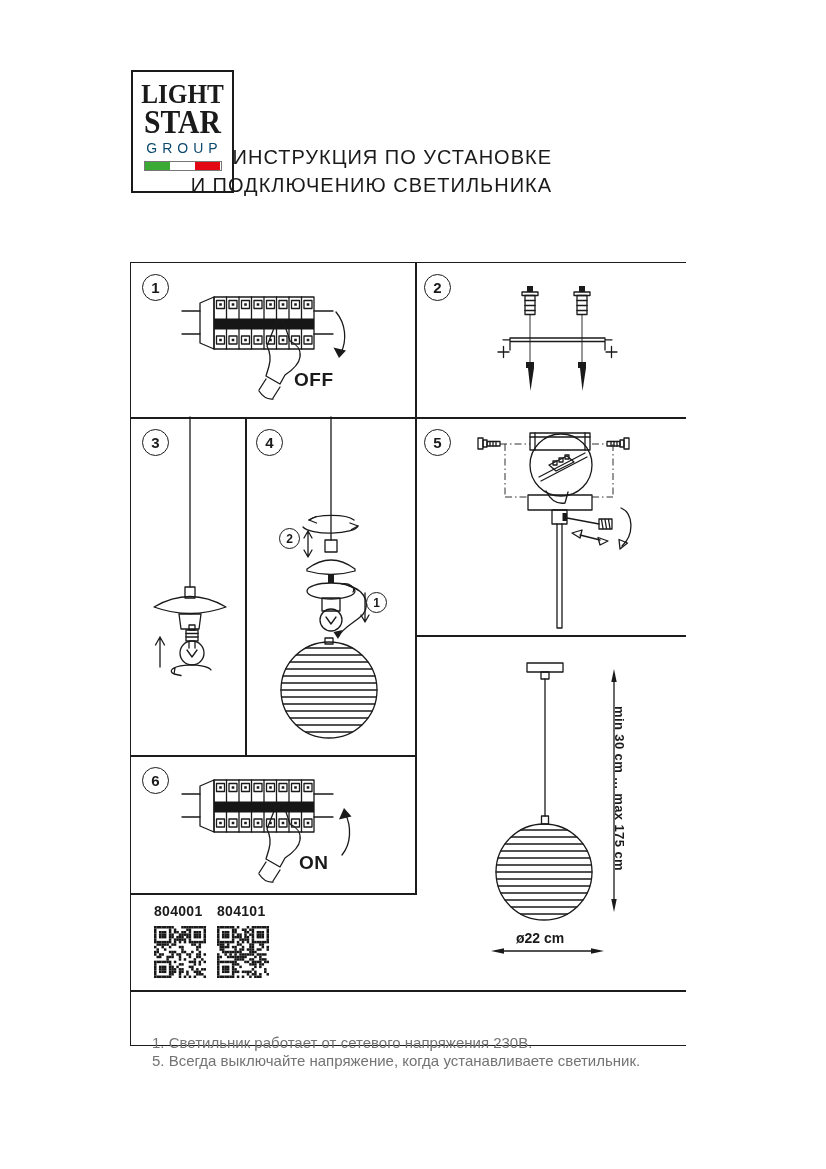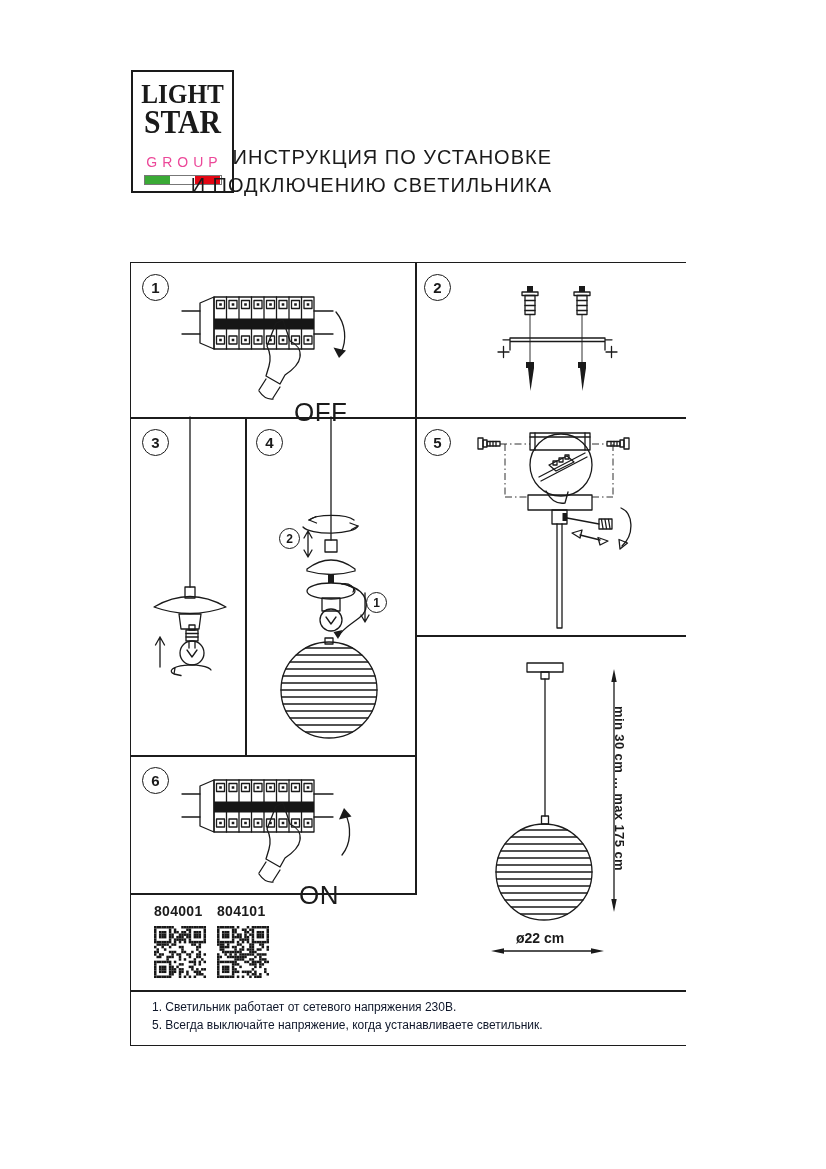--- a/index.html
+++ b/index.html
@@ -6,52 +6,52 @@
   .page{position:relative;width:686px;height:1169px;background:#fff;
         font-family:"Liberation Sans",sans-serif;color:#1a1a1a;overflow:hidden;}
 
   
   .logo{position:absolute;left:131px;top:70px;width:103px;height:123px;
         border:2px solid #1a1a1a;box-sizing:border-box;text-align:center;background:#fff;}
   .logo .l1{margin-top:9px;font-family:"Liberation Serif",serif;font-weight:bold;
             font-size:28px;line-height:26px;transform:scaleX(.9);}
   .logo .l2{font-family:"Liberation Serif",serif;font-weight:bold;font-size:33px;
             line-height:31px;transform:scaleX(.9);}
-  .logo .l3{font-size:14px;letter-spacing:5px;color:#ec4899;margin-top:16px;text-indent:4px;}
+  .logo .l3{font-size:14px;letter-spacing:5px;color:#0c4a6e;margin-top:2px;text-indent:4px;}
   .flag{width:78px;height:10px;margin:5px auto 0;display:flex;border:1px solid #777;box-sizing:border-box;}
   .flag span{flex:1;height:100%;}
 
   .series-block{position:absolute;right:134px;top:58px;text-align:right;
                 font-weight:bold;font-size:21px;line-height:30px;letter-spacing:.5px;}
   .instr-block{position:absolute;right:134px;top:143px;text-align:right;
                font-weight:normal;font-size:20px;line-height:28px;letter-spacing:1px;}
 
   
   .outer{position:absolute;left:130px;top:262px;width:562px;height:784px;
          border:1.8px solid #1c1c1c;box-sizing:border-box;}
   .gl{position:absolute;background:#1c1c1c;}
 
   
   .stepnum{position:absolute;width:27px;height:27px;border:1.6px solid #1a1a1a;border-radius:50%;
            display:flex;align-items:center;justify-content:center;
            font-weight:bold;font-size:15px;background:#fff;box-sizing:border-box;}
   .callout{position:absolute;width:21px;height:21px;border:1.4px solid #1a1a1a;border-radius:50%;
            display:flex;align-items:center;justify-content:center;
            font-weight:bold;font-size:12px;background:#fff;box-sizing:border-box;}
-  .switch-label{position:absolute;font-weight:normal;font-size:26px;letter-spacing:.5px;margin-top:28px;}
+  .switch-label{position:absolute;font-weight:bold;font-size:19px;letter-spacing:.5px;}
 
   .dim-v{position:absolute;left:612px;top:706px;writing-mode:vertical-rl;
          font-weight:bold;font-size:13px;letter-spacing:.4px;white-space:nowrap;}
   .dim-h{position:absolute;left:516px;top:930px;width:72px;
          font-weight:bold;font-size:14px;}
 
   .art{position:absolute;top:903px;font-weight:bold;font-size:14px;letter-spacing:.3px;}
   .qr{position:absolute;top:926px;width:52px;height:52px;}
 
-  .notes{position:absolute;left:152px;top:998px;font-size:12px;line-height:18px;color:#0f172a;}
+  .notes{position:absolute;left:152px;top:1034px;font-size:15px;line-height:18px;color:#737373;}
 
   
   svg{position:absolute;overflow:visible;}
   svg .ln{fill:none;stroke:#1a1a1a;stroke-width:1.3;stroke-linecap:round;stroke-linejoin:round;}
   svg .th{fill:none;stroke:#1a1a1a;stroke-width:.9;}
   svg .dd{fill:none;stroke:#1a1a1a;stroke-width:.9;stroke-dasharray:7 3 1.5 3;}
   svg .fl{fill:#1a1a1a;stroke:none;}
   #svg1{left:130px;top:262px;} #svg2{left:415px;top:262px;}
   #svg3{left:130px;top:417px;} #svg4{left:245px;top:417px;}
   #svg5{left:415px;top:417px;} #svg6{left:130px;top:755px;}

